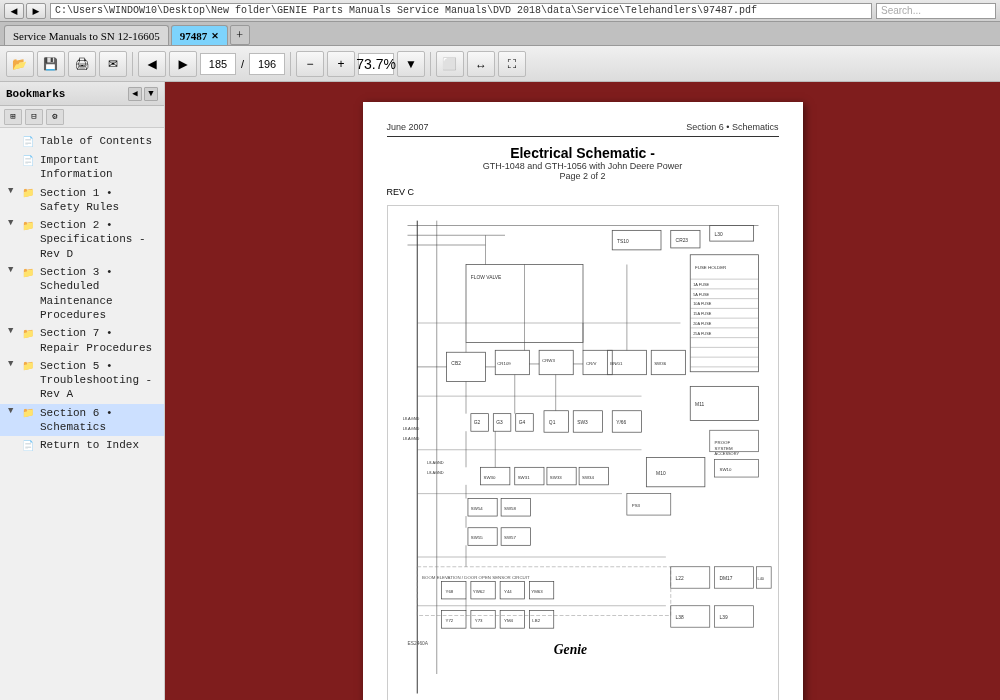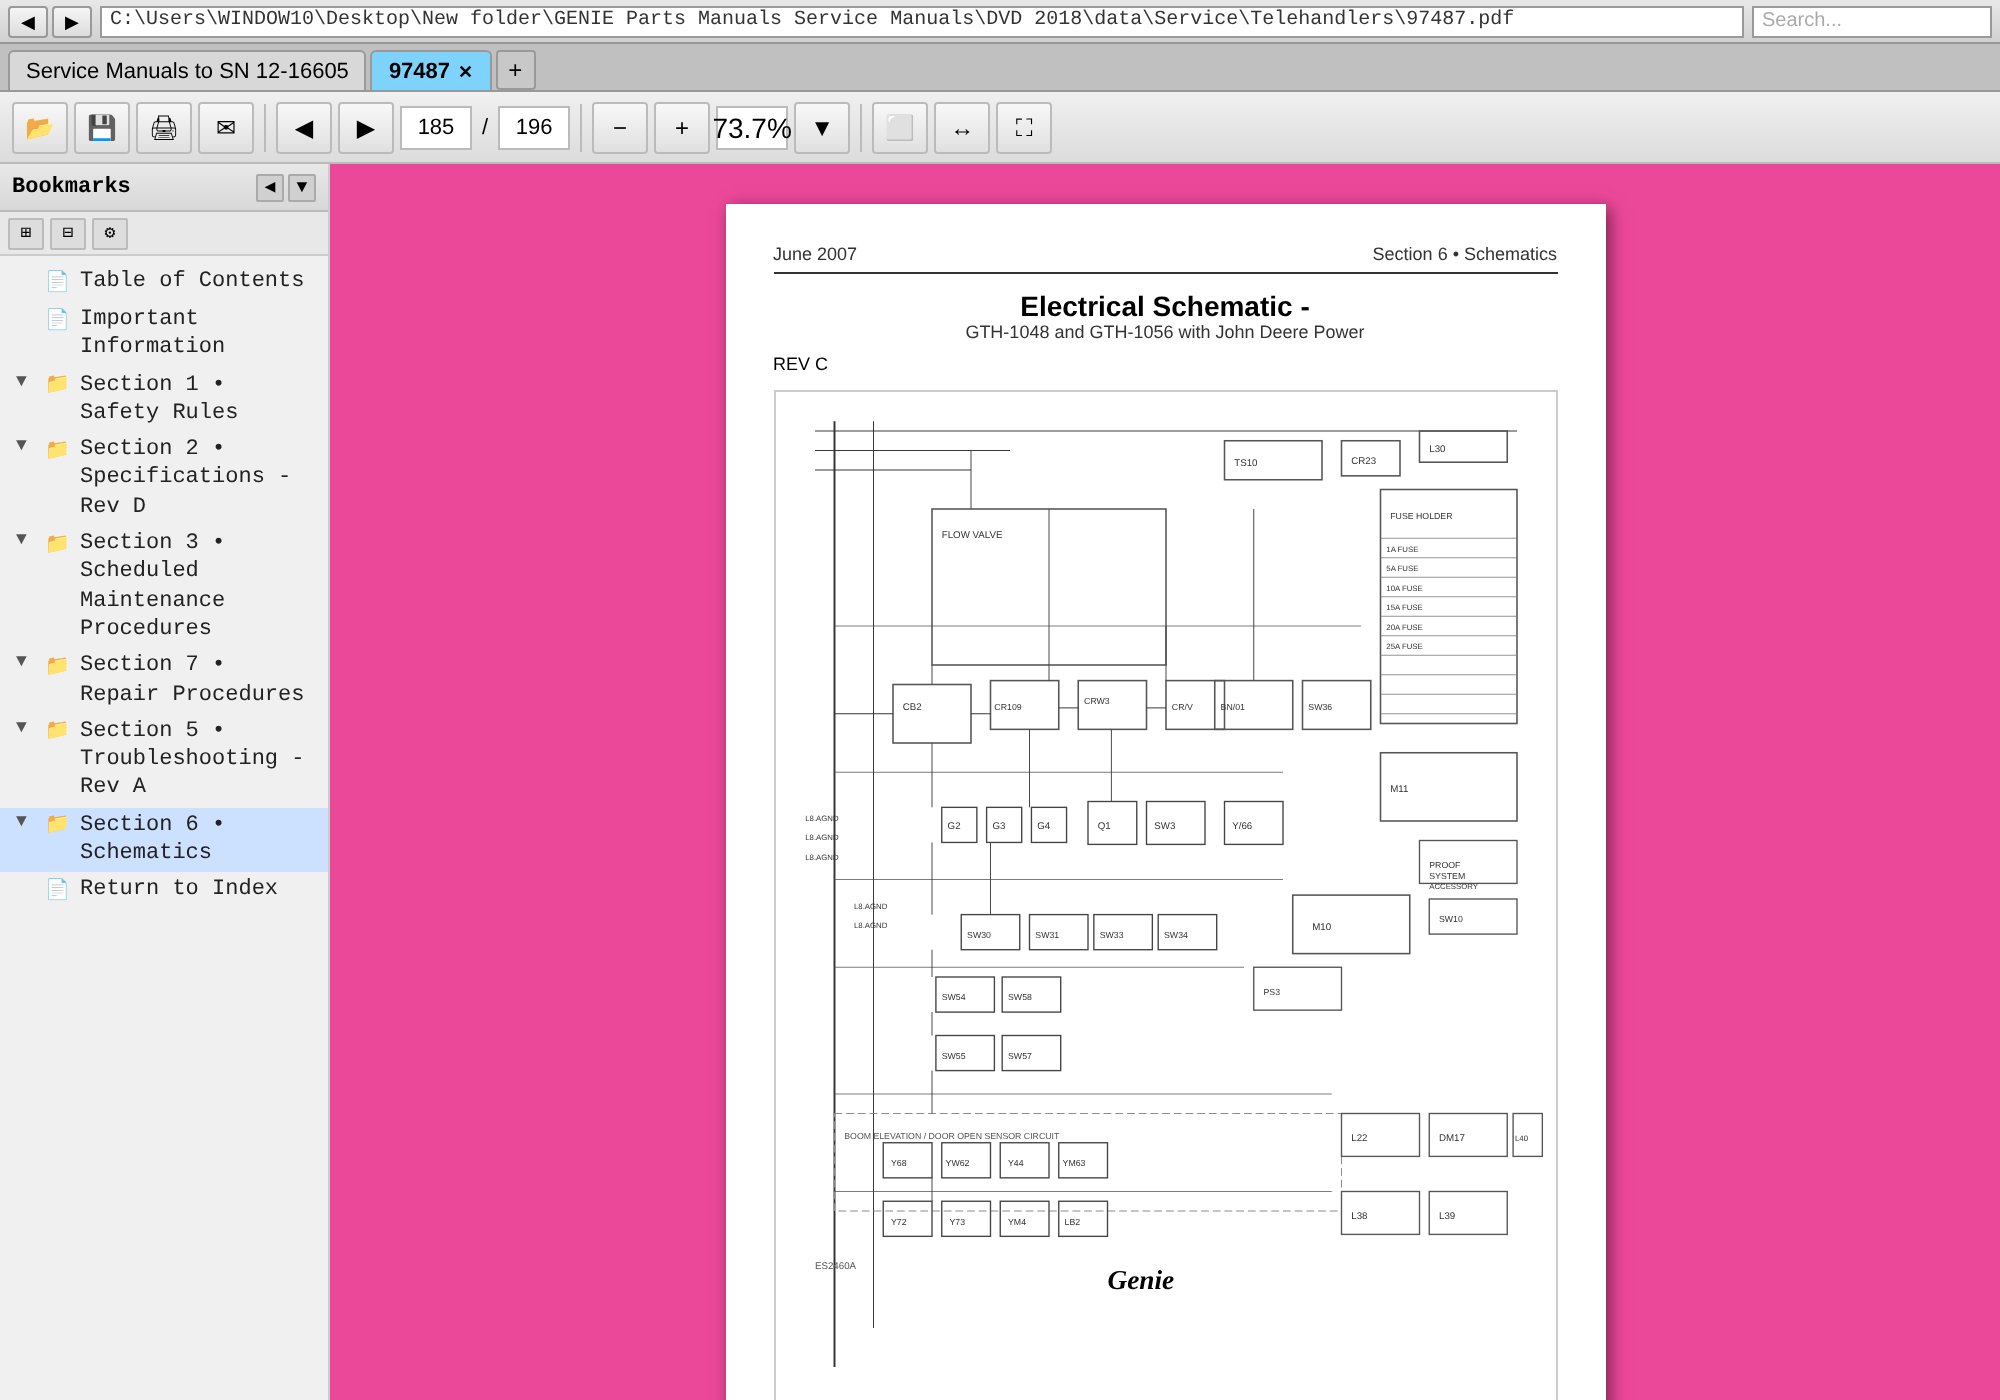--- a/index.html
+++ b/index.html
@@ -51,20 +51,21 @@
     }
 
     
     #tab-bar {
       height: 24px;
       background: #c0c0c0;
       border-bottom: 1px solid #999;
       display: flex;
       align-items: flex-end;
       padding: 0 4px;
+      font-family: Liberation Serif, serif;
     }
     .tab {
       height: 20px;
       background: #d8d8d8;
       border: 1px solid #999;
       border-bottom: none;
       border-radius: 3px 3px 0 0;
       padding: 0 8px;
       display: flex;
       align-items: center;
@@ -209,21 +210,21 @@
       min-width: 12px;
       font-size: 9px;
       margin-right: 2px;
       color: #555;
     }
     .bookmark-active { background: #cce0ff; }
 
     
     #pdf-area {
       flex: 1;
-      background: #ec4899;
+      background: #7f1d1d;
       overflow: auto;
       display: flex;
       justify-content: center;
       padding: 20px;
     }
     #pdf-page {
       background: white;
       width: 440px;
       min-height: 620px;
       box-shadow: 2px 2px 8px rgba(0,0,0,0.5);
@@ -396,20 +397,21 @@
     <div id="pdf-page">
 
       <div class="pdf-header-row">
         <span>June 2007</span>
         <span>Section 6 • Schematics</span>
       </div>
 
       <div class="pdf-title-block">
         <div class="pdf-title-main">Electrical Schematic -</div>
         <div class="pdf-title-sub">GTH-1048 and GTH-1056 with John Deere Power</div>
+        <div class="pdf-title-sub">Page 2 of 2</div>
       </div>
 
       <div class="pdf-rev-row">
         <span>REV C</span>
       </div>
 
       <div class="schematic-area">
         <svg class="schematic-svg" viewBox="0 0 400 520" xmlns="http://www.w3.org/2000/svg">
 
           <rect width="400" height="520" fill="white"></rect>

